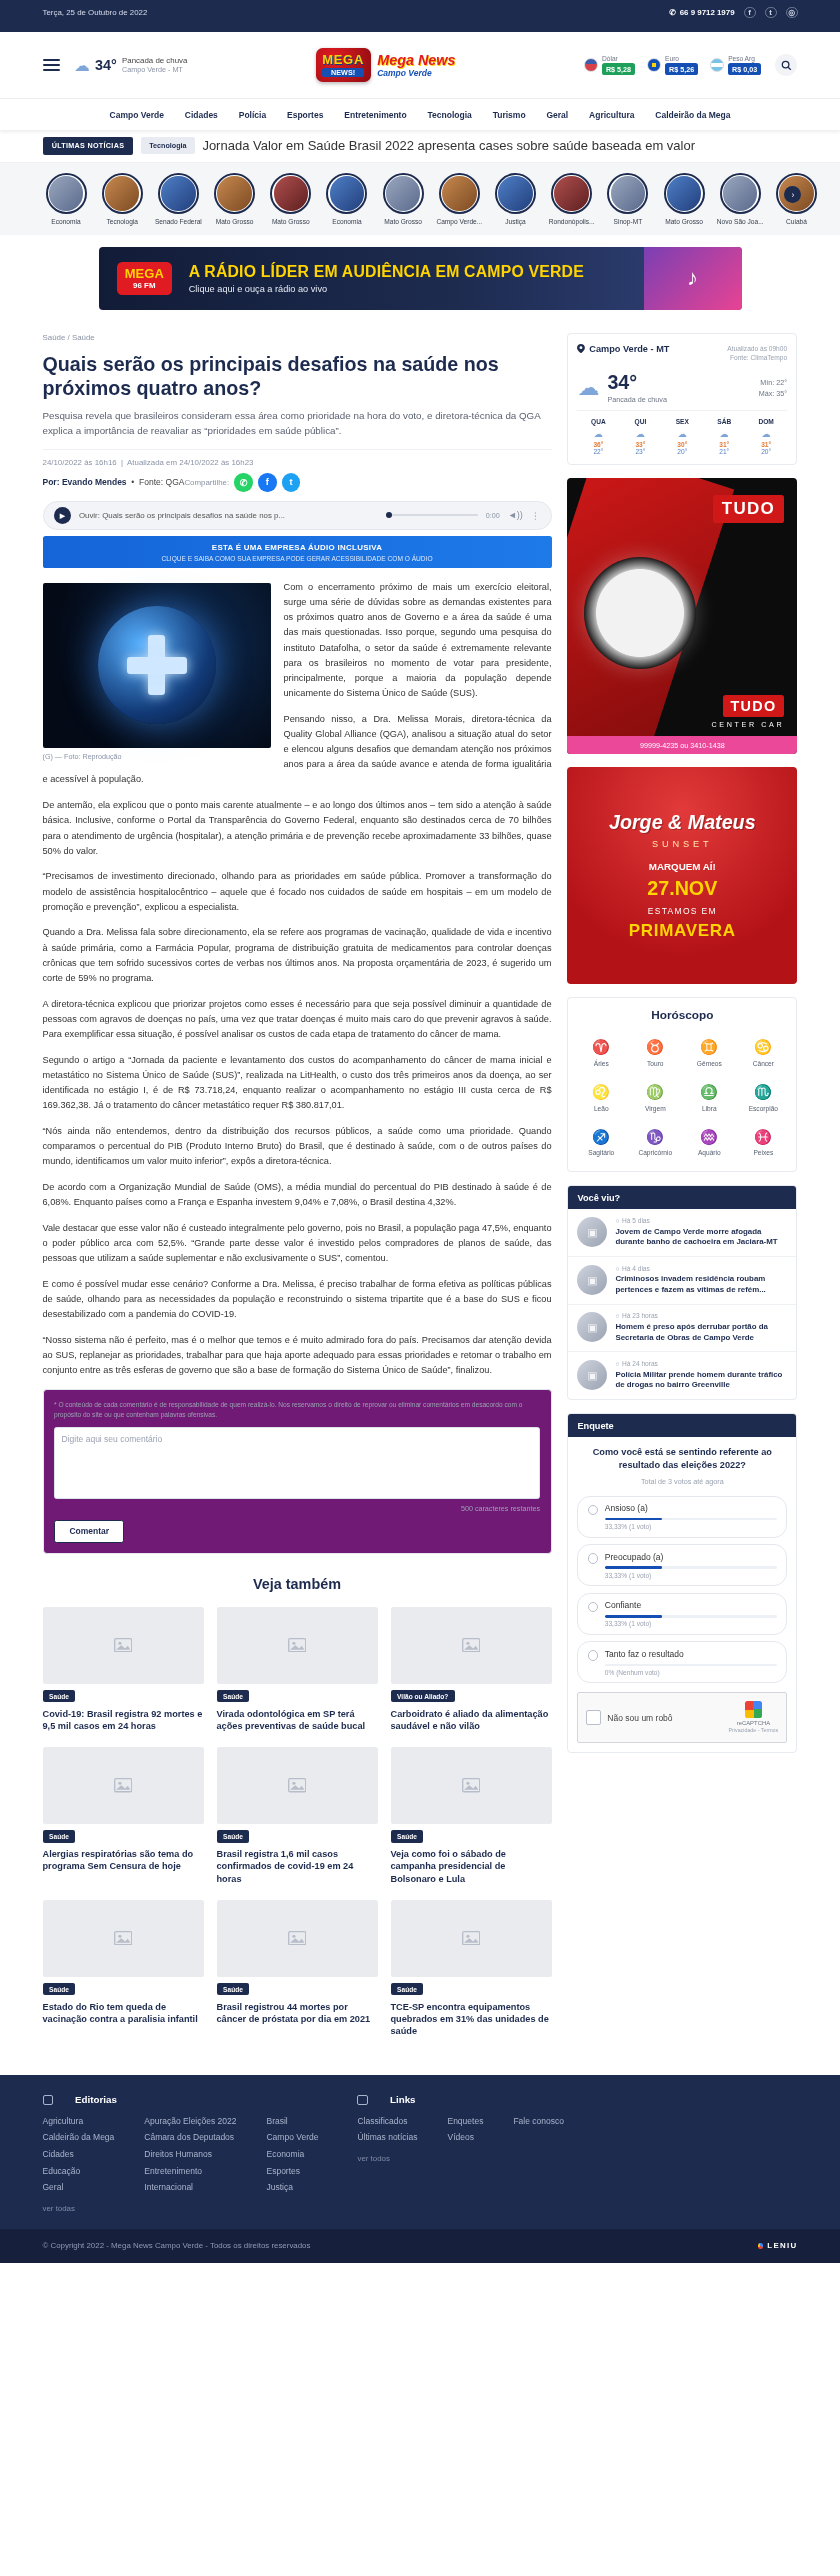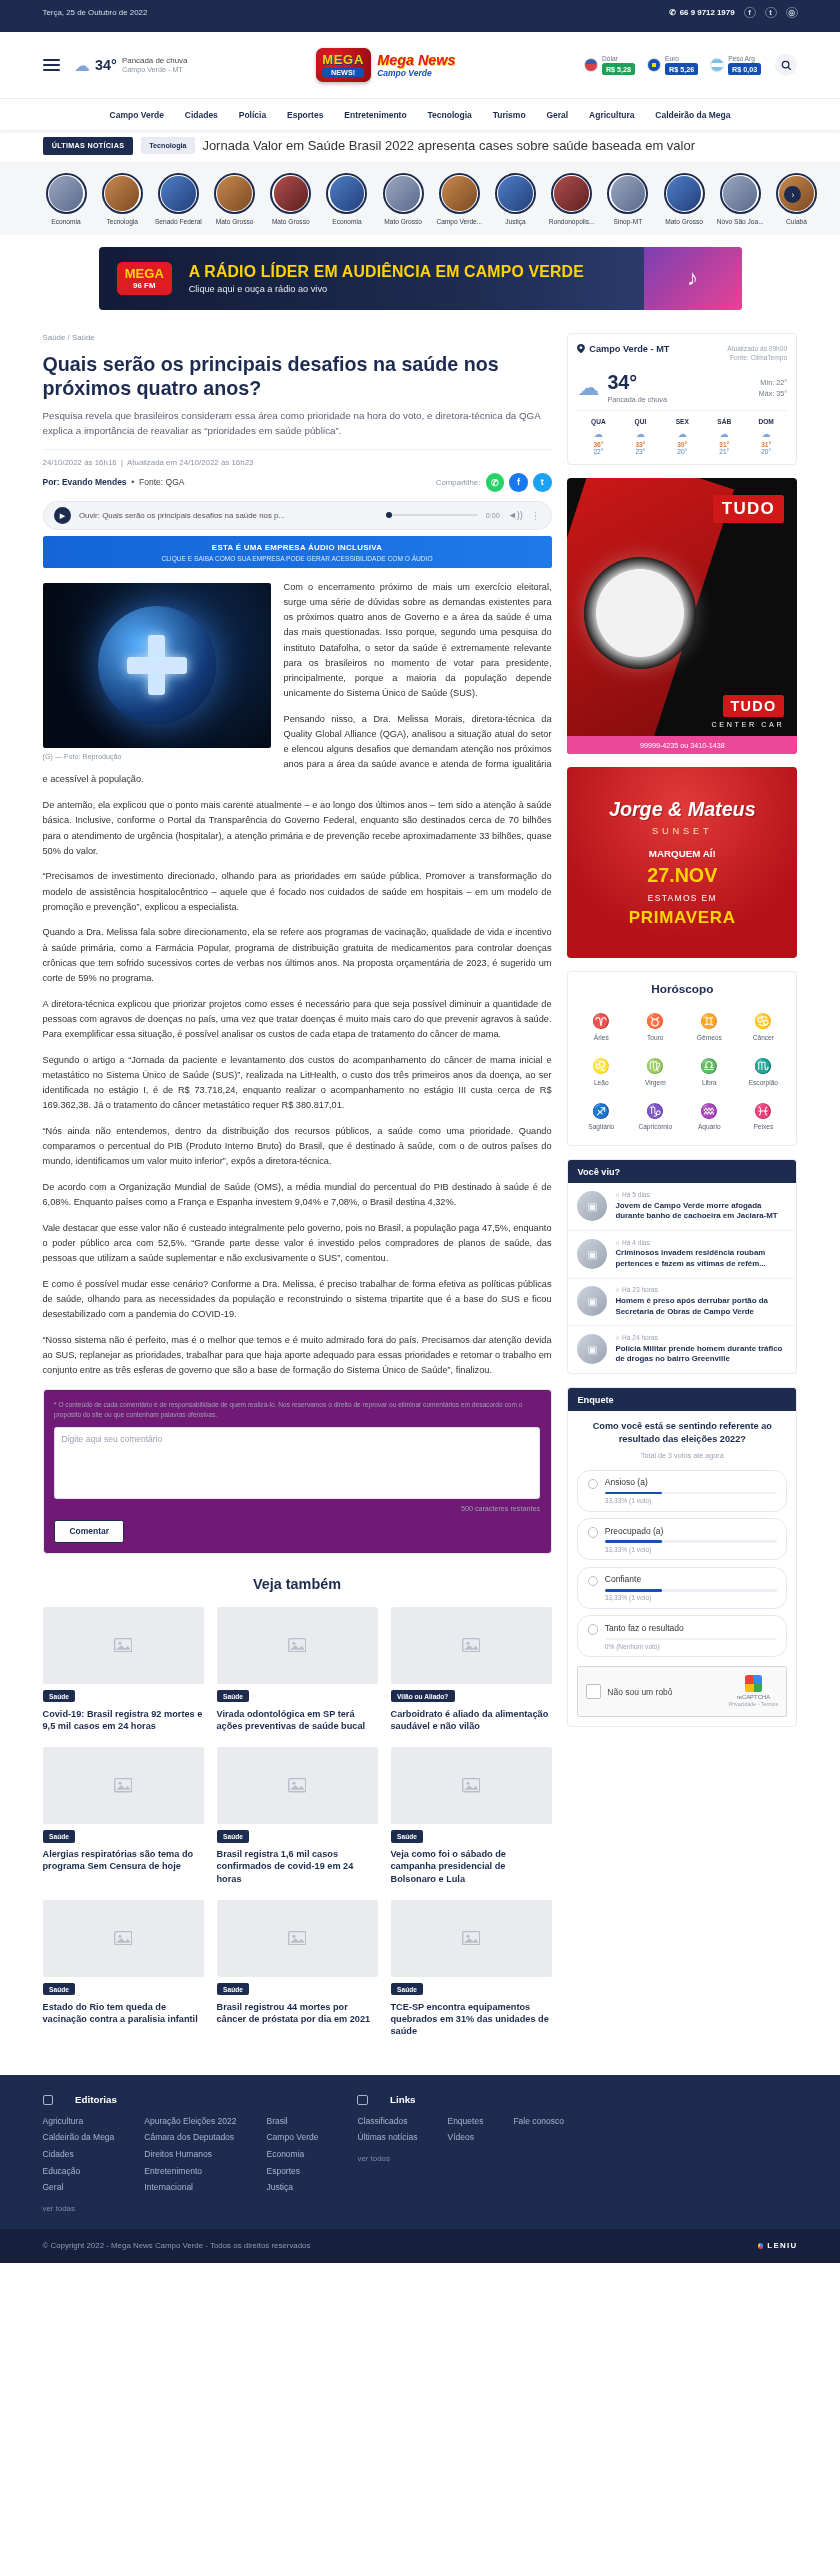--- a/index.html
+++ b/index.html
@@ -81,21 +81,21 @@
   .main { display:flex; gap:15.8px; padding:11.8px 0 19.7px; }
   .col-left { width:509px; }
   .col-right { width:230px; }
 
   
   .breadcrumb { font-size:7.9px; color:#8a93a5; margin-bottom:9.2px; }
   .breadcrumb a { color:#8a93a5; }
   .art-title { font-size:19.7px; line-height:1.22; color:#1d2b4f; font-weight:bold; margin-bottom:9.2px; }
   .art-sub { font-size:9.8px; line-height:1.5; color:#5a6170; margin-bottom:10.5px; }
   .art-dates { font-size:7.9px; color:#8a93a5; border-top:0.7px solid #edf0f4; padding-top:7.9px; margin-bottom:6.6px; }
-  .art-byline-row { display:flex; justify-content:space-between; align-items:center; margin-bottom:9.2px; }
+  .art-byline-row { display:flex; align-items:center; margin-bottom:9.2px; }
   .art-byline { font-size:8.5px; color:#444; }
   .art-byline b { color:#1d2b4f; }
   .share { display:flex; align-items:center; gap:5.3px; font-size:7.9px; color:#8a93a5; }
   .share-circ { width:18.4px; height:18.4px; border-radius:50%; color:#fff; display:flex; align-items:center; justify-content:center; font-weight:bold; font-size:9.2px; cursor:pointer; }
   .sc-wa { background:#25d366; }
   .sc-fb { background:#1877f2; }
   .sc-tw { background:#1da1f2; }
   .player { background:#f3f4f7; border:0.7px solid #e4e7ed; border-radius:14.4px; height:29px; display:flex; align-items:center; gap:7.9px; padding:0 10.5px; margin-bottom:6.6px; }
   .play-btn { width:17px; height:17px; border-radius:50%; background:#1d2b4f; color:#fff; display:flex; align-items:center; justify-content:center; font-size:7.2px; cursor:pointer; }
   .player-label { font-size:7.9px; color:#555; flex:1; white-space:nowrap; overflow:hidden; text-overflow:ellipsis; }
@@ -153,21 +153,21 @@
 
   .ad-tudo { height:276px; background:#0c0c0c; border-radius:3.9px; margin-bottom:13px; position:relative; overflow:hidden; cursor:pointer; }
   .ad-tudo .slash { position:absolute; left:-26px; top:-19.7px; width:144px; height:341px; background:linear-gradient(135deg,#d01818,#7c0b0b); transform:rotate(18deg); }
   .ad-tudo .wheel { position:absolute; left:17px; top:79px; width:112px; height:112px; border-radius:50%; background:radial-gradient(circle,#f2f2f2 55%, #bbbbbb 56%, #222 70%); box-shadow:0 0 19.7px rgba(255,255,255,.25); }
   .tudo-brand { position:absolute; right:13px; top:17px; background:#d01818; color:#fff; font-weight:bold; font-size:17px; padding:3.9px 9.2px; border-radius:2.6px; letter-spacing:1.3px; }
   .tudo-brand2 { position:absolute; right:13px; top:217px; text-align:right; }
   .tudo-brand2 .t { background:#d01818; color:#fff; font-weight:bold; font-size:14.4px; padding:2.6px 7.9px; border-radius:2.6px; letter-spacing:1.3px; display:inline-block; }
   .tudo-brand2 .c { color:#fff; font-size:7.2px; letter-spacing:2.6px; margin-top:3.3px; }
   .tudo-phone { position:absolute; left:0; right:0; bottom:0; background:#ec4899; color:#fff; font-size:7.2px; text-align:center; padding:4.6px 2.6px; }
 
-  .ad-jorge { height:191px; background:radial-gradient(circle at 50% 20%, #e23a3a, #b31217 70%); border-radius:3.9px; margin-bottom:13px; display:flex; flex-direction:column; align-items:center; justify-content:center; gap:5.3px; color:#fff; cursor:pointer; text-align:center; }
+  .ad-jorge { height:217px; background:radial-gradient(circle at 50% 20%, #e23a3a, #b31217 70%); border-radius:3.9px; margin-bottom:13px; display:flex; flex-direction:column; align-items:center; justify-content:center; gap:5.3px; color:#fff; cursor:pointer; text-align:center; }
   .aj-artist { font-style:italic; font-weight:bold; font-size:19.7px; text-shadow:1.3px 1.3px 0 rgba(0,0,0,.25); }
   .aj-event { font-size:9.2px; letter-spacing:3.9px; color:#ffe9a8; }
   .aj-line1 { font-size:9.8px; font-weight:bold; margin-top:6.6px; }
   .aj-date { font-size:19.7px; font-weight:bold; color:#ffd400; }
   .aj-line2 { font-size:8.5px; letter-spacing:1.3px; }
   .aj-place { font-size:17px; font-weight:bold; color:#ffd400; letter-spacing:0.7px; }
 
   .horoscope-title { text-align:center; font-size:11.8px; font-weight:bold; color:#1d2b4f; padding:9.2px 0 2.6px; }
   .h-grid { display:grid; grid-template-columns:repeat(4,1fr); gap:3.9px; padding:7.9px; }
   .h-sign { text-align:center; padding:6.6px 1.3px; border-radius:3.9px; cursor:pointer; }

